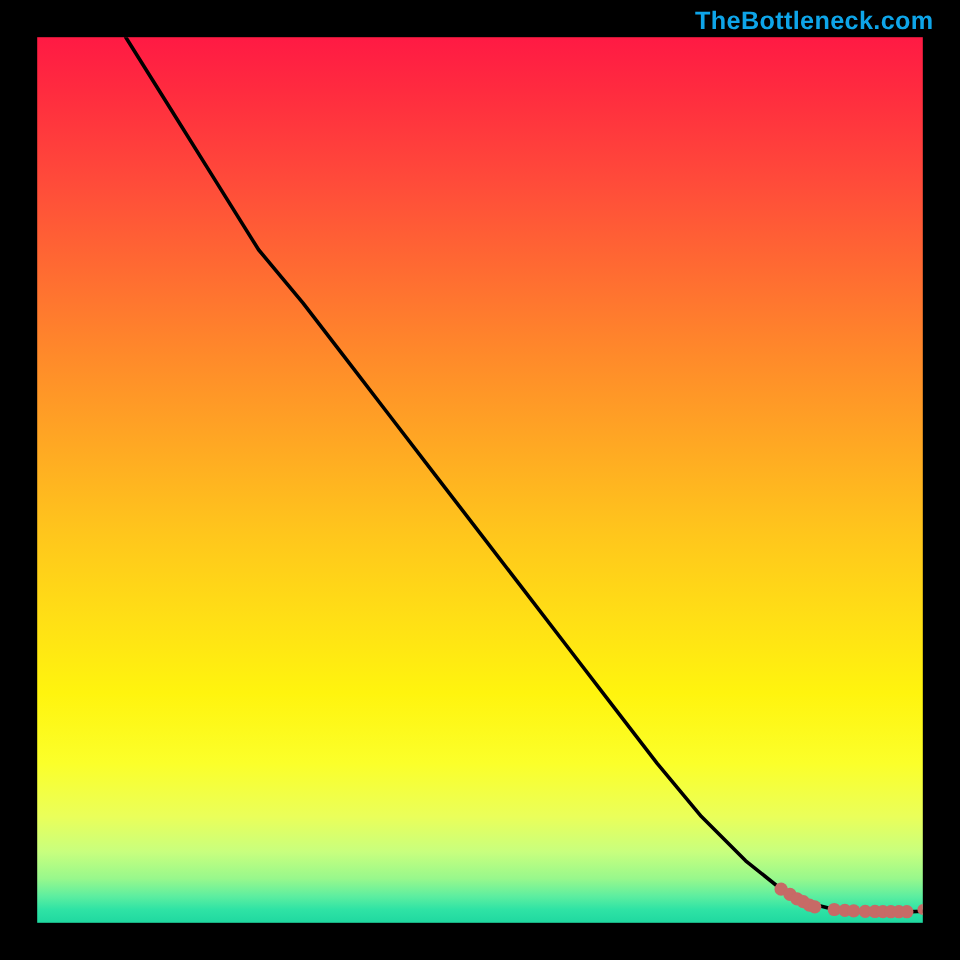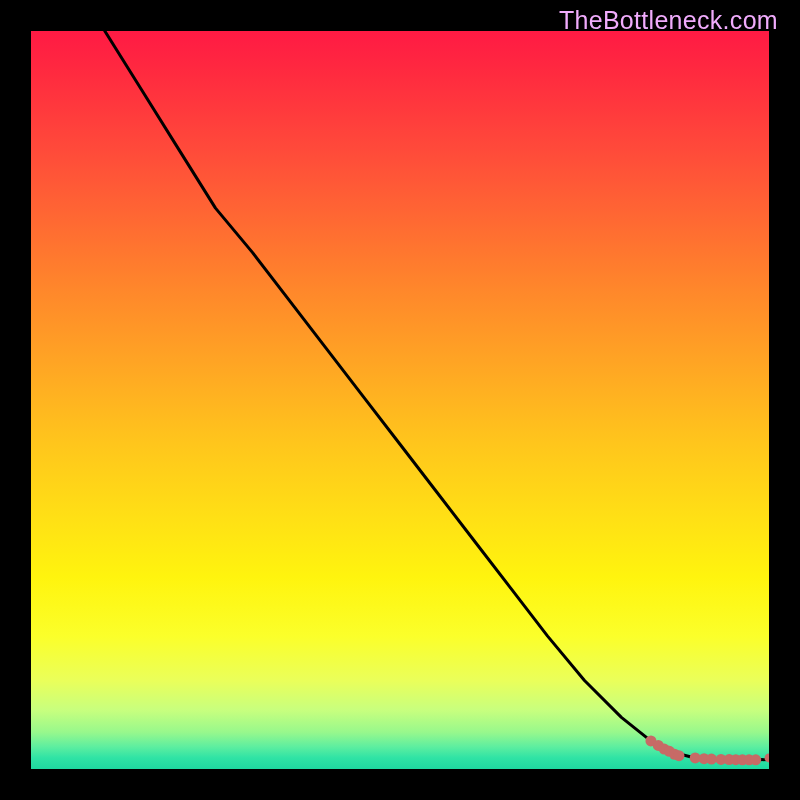--- a/index.html
+++ b/index.html
@@ -40,24 +40,24 @@
       #98f88c 95%,
       #5deea0 97%,
       #2fe3a5 98.5%,
       #1fd8a0 100%
     );
   }
   .credit {
     position: absolute;
     top: 6px;
     right: 22px;
-    color: #f0abfc;
-    font-size: 25px;
+    color: #0ea5e9;
+    font-size: 21px;
     letter-spacing: 0.3px;
-    font-weight: 400;
+    font-weight: 700;
   }
   svg.plot-svg {
     position: absolute;
     left: 0; top: 0;
     width: 738px;
     height: 738px;
   }
 </style>
 </head>
 <body>

